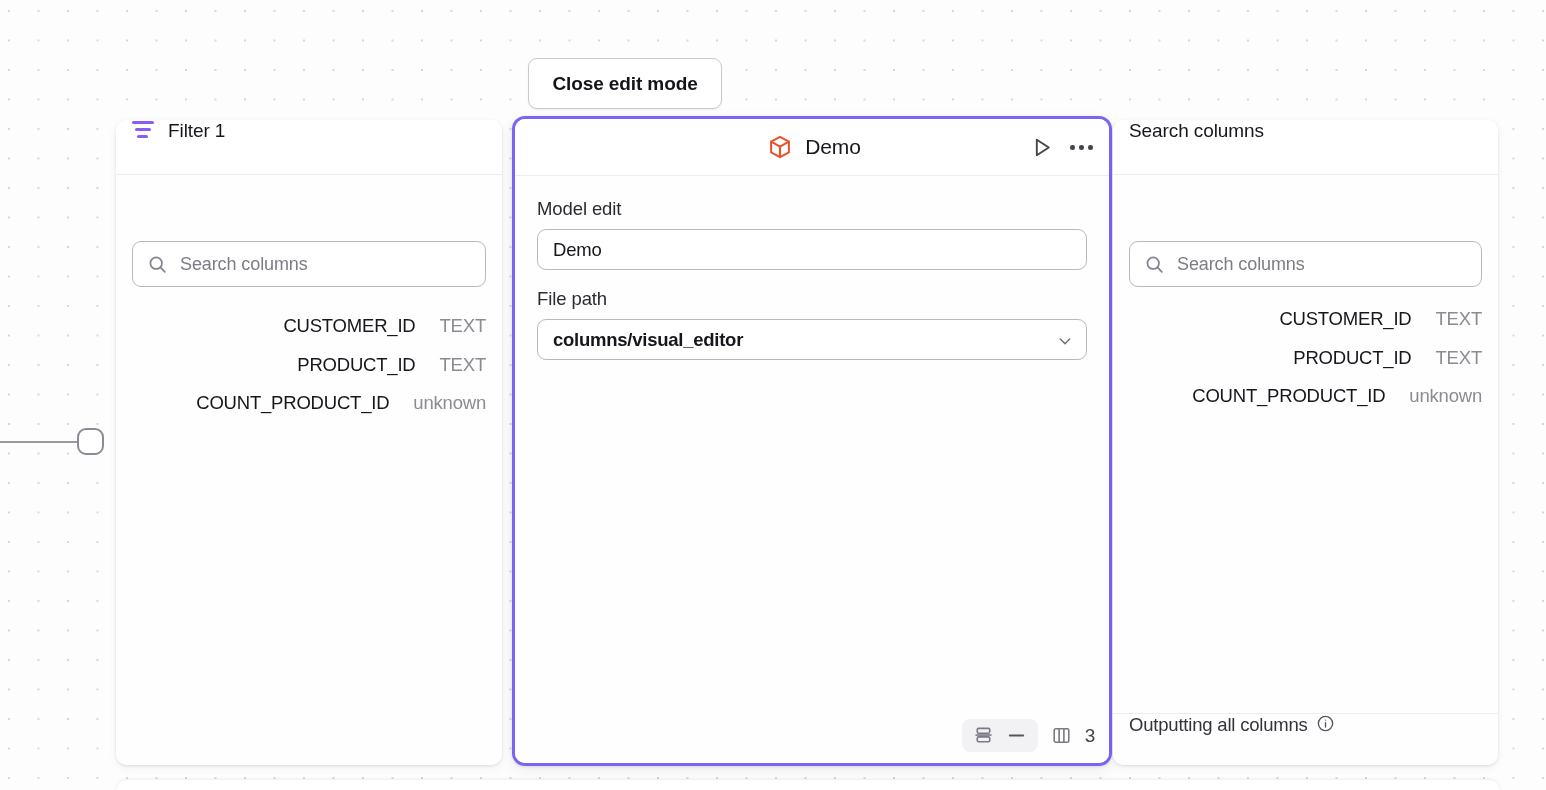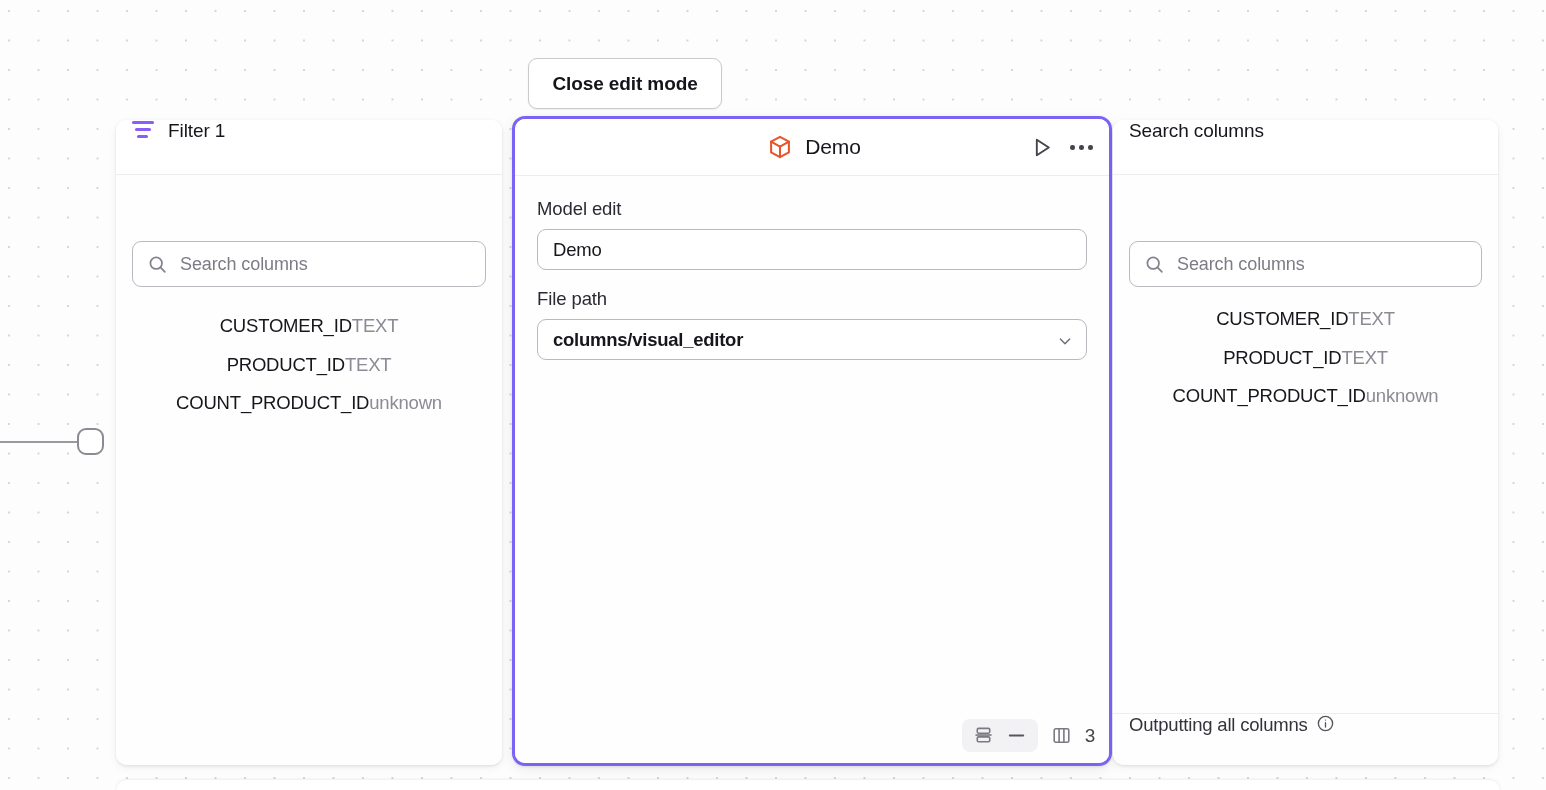--- a/index.html
+++ b/index.html
@@ -136,22 +136,23 @@
     font-size: 18px;
     color: #7c7c86;
     letter-spacing: -0.1px;
   }
 
   
   .col-list { position: absolute; left: 0; right: 0; }
   .col-row {
     display: flex;
     align-items: baseline;
-    justify-content: center;
+    justify-content: flex-end;
     height: 38.5px;
+    gap: 24px;
   }
   .col-name {
     font-size: 18.5px;
     color: #16161c;
     letter-spacing: -0.2px;
   }
   .col-type {
     font-size: 18.5px;
     color: #8b8b95;
     letter-spacing: -0.2px;

